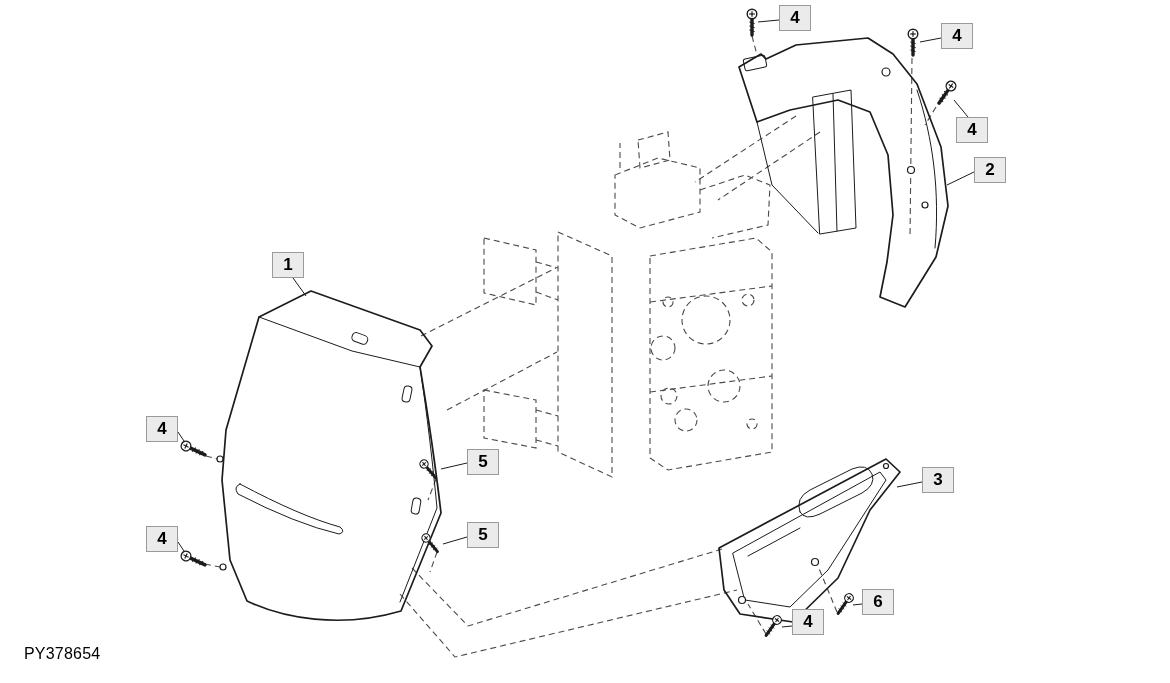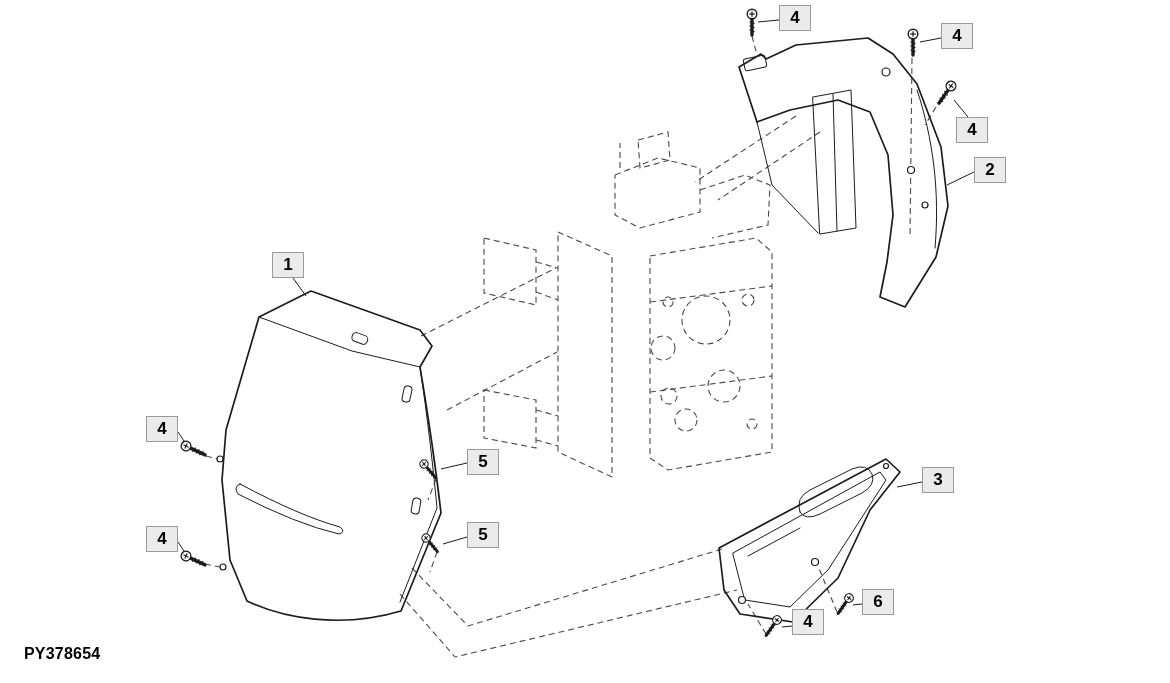--- a/index.html
+++ b/index.html
@@ -25,21 +25,21 @@
   .hole{fill:#ffffff;stroke:var(--line);stroke-width:1.2;}
   .callout{
     position:absolute;width:32px;height:26px;box-sizing:border-box;
     display:flex;align-items:center;justify-content:center;
     background:var(--callout-bg);border:1px solid var(--callout-border);
     color:var(--text);font-weight:bold;font-size:17px;cursor:pointer;
     user-select:none;
   }
   .part-code{
     position:absolute;left:24px;top:645px;
-    font-weight:bold;font-size:16px;color:var(--text);letter-spacing:.2px;
+    font-weight:normal;font-size:16px;color:var(--text);letter-spacing:.2px;
   }
 </style>
 </head>
 <body>
 
 <div class="stage">
 
   <svg width="1170" height="683" viewBox="0 0 1170 683">
     <defs>
       <g id="screw-sym">

